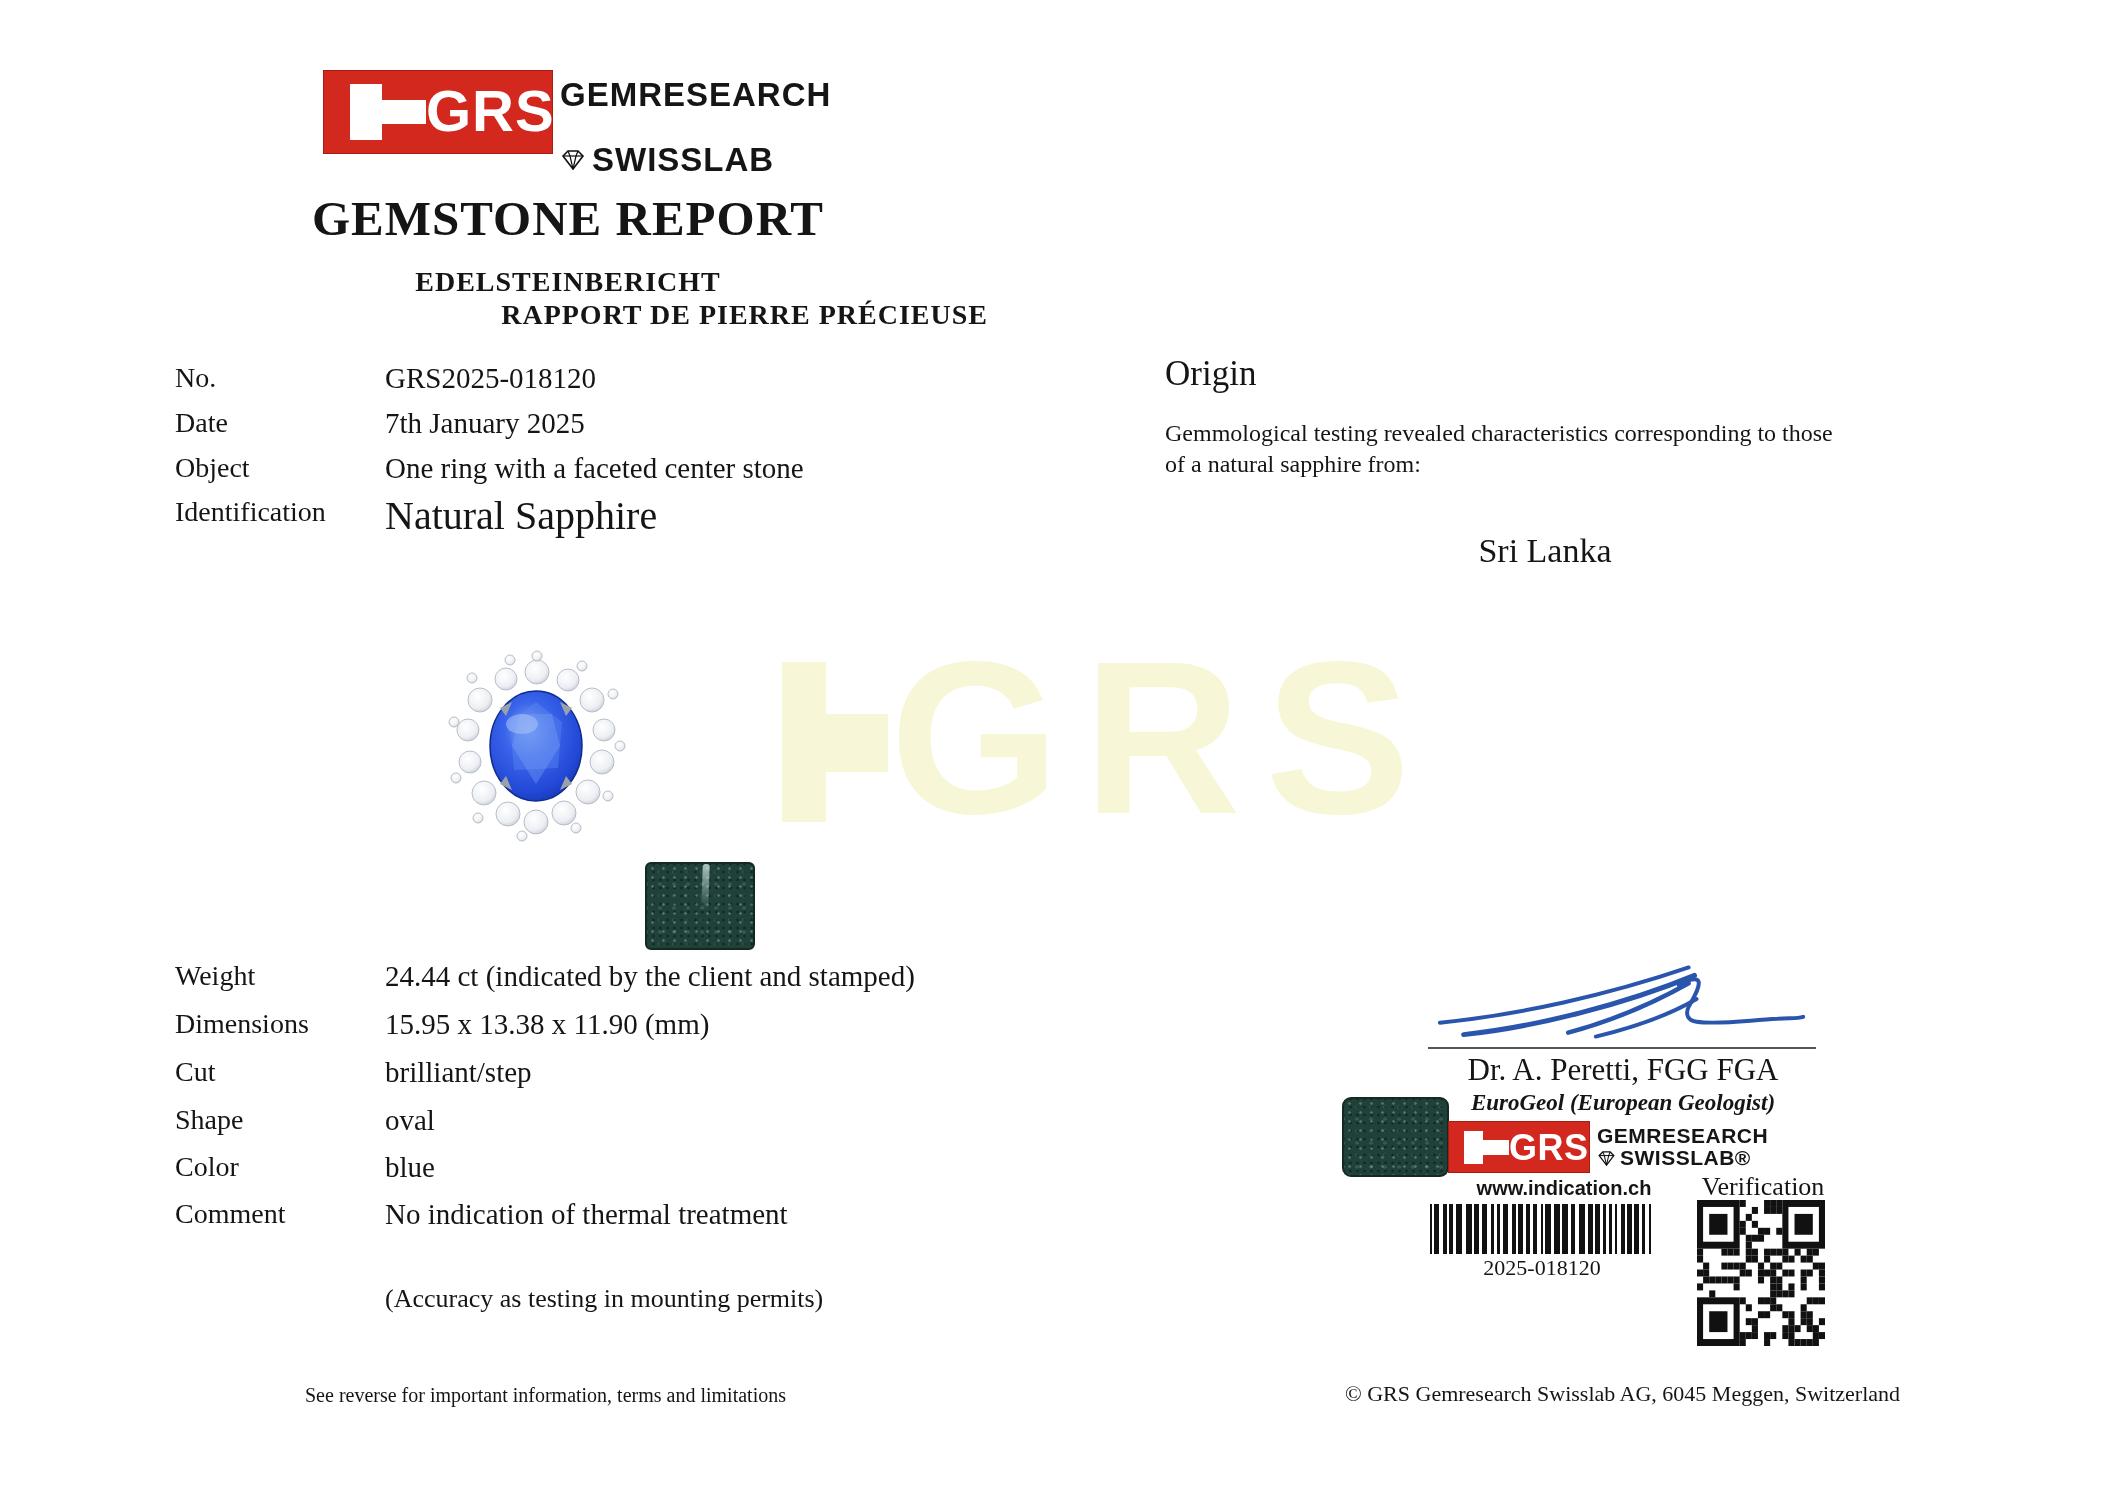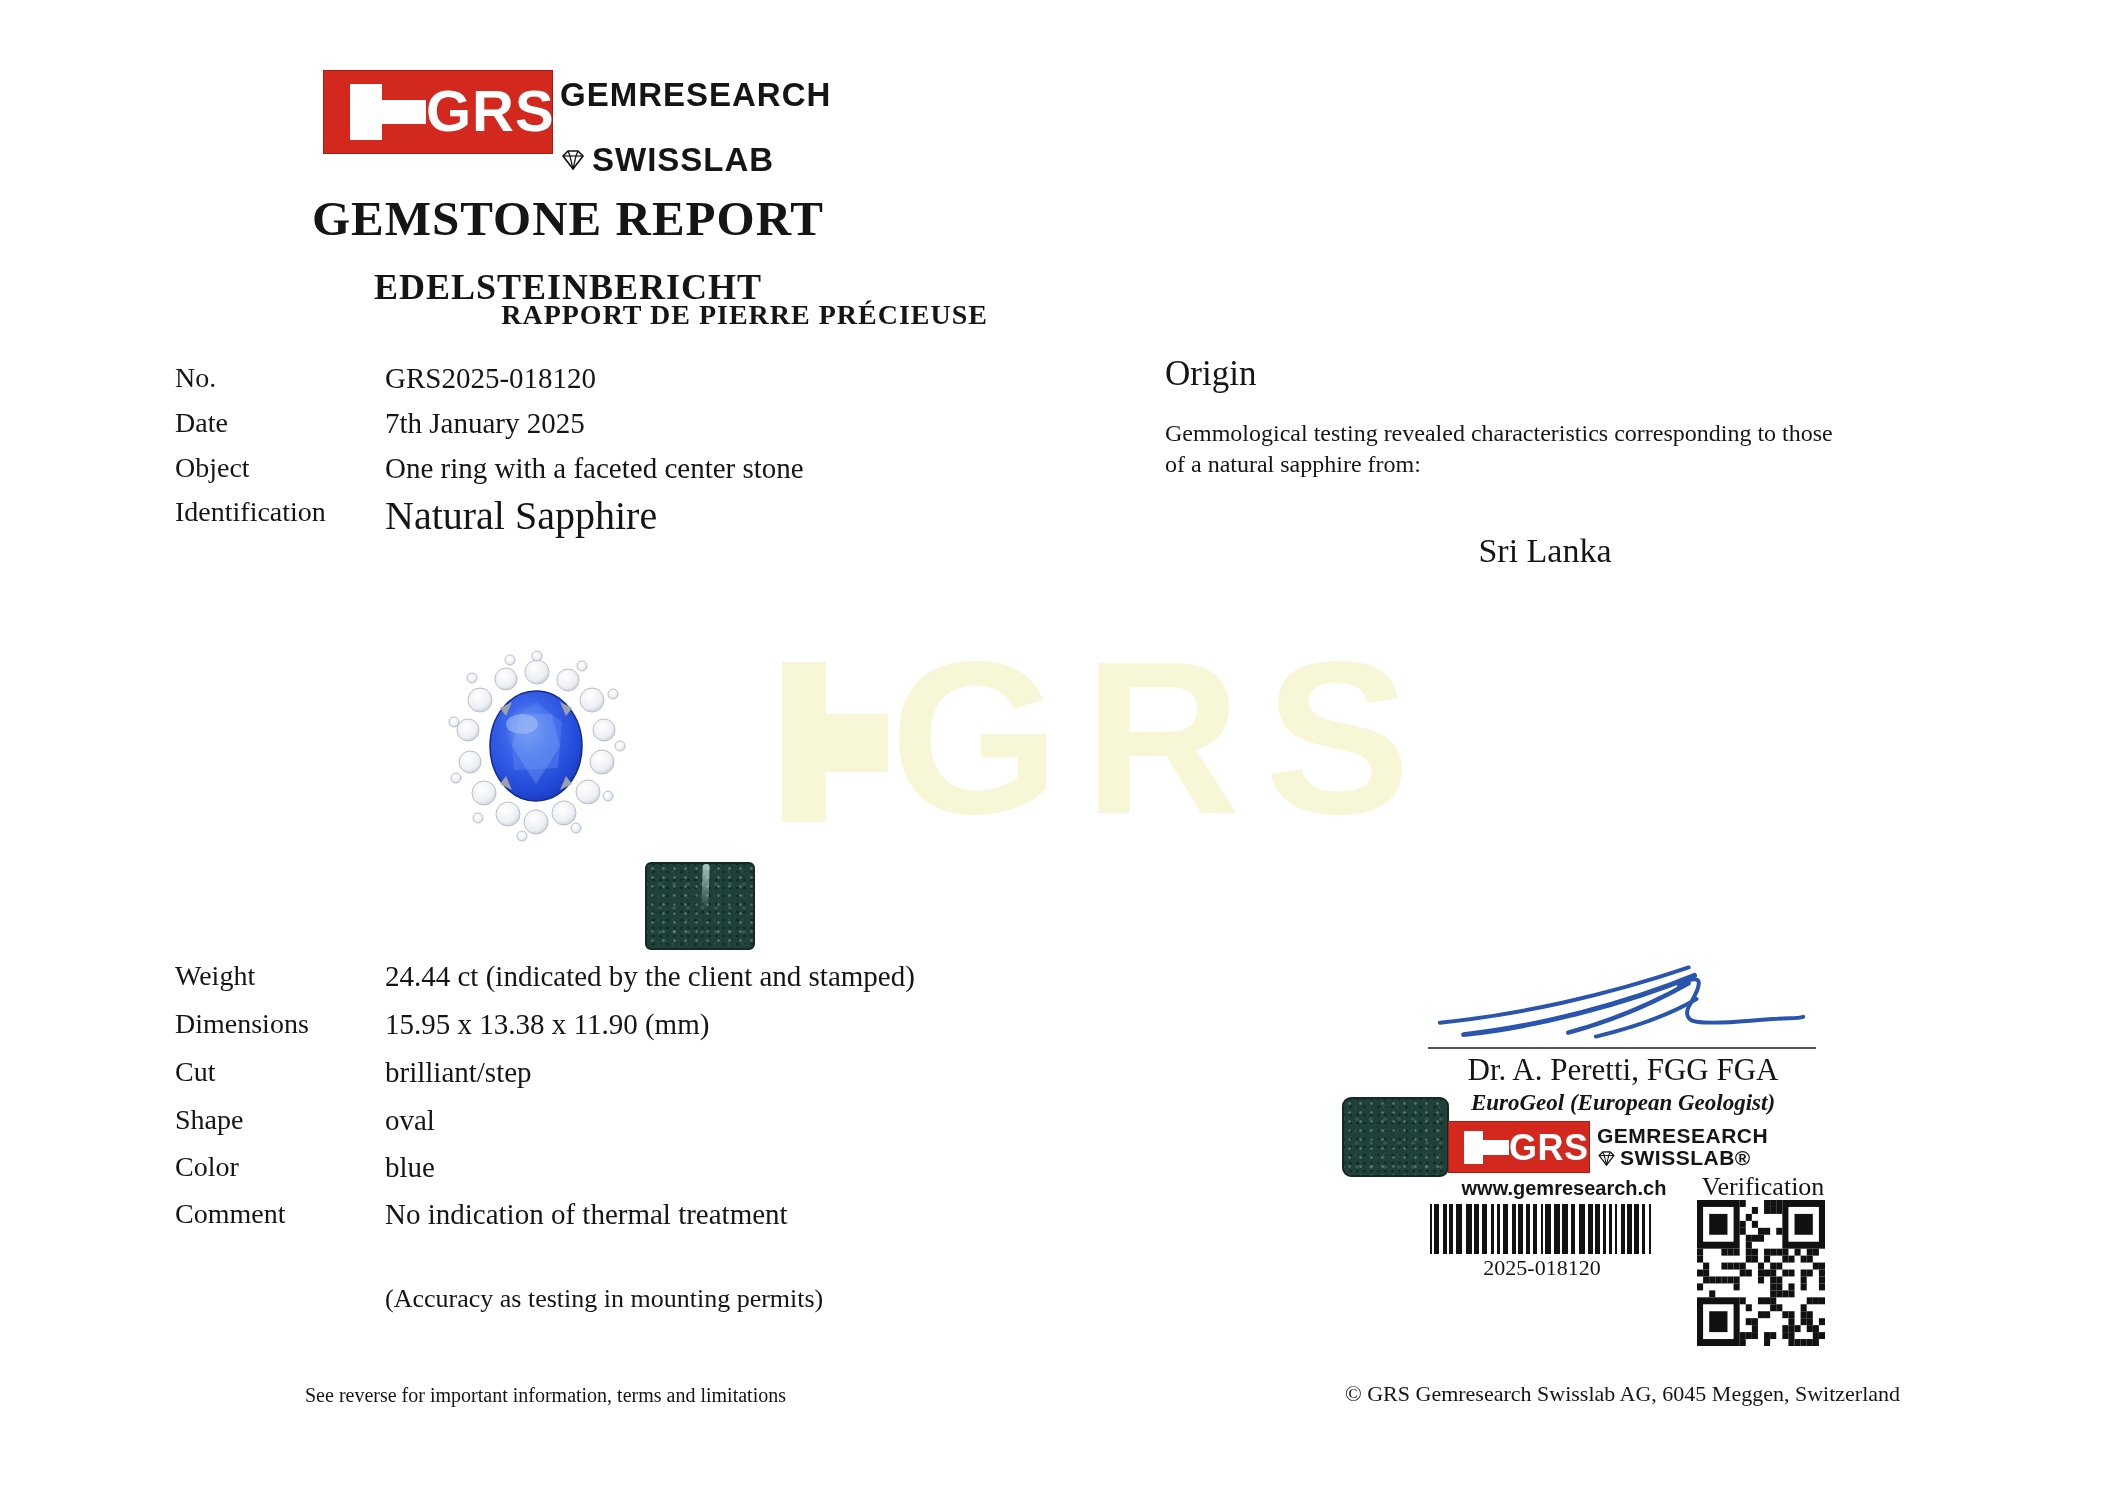--- a/index.html
+++ b/index.html
@@ -16,21 +16,21 @@
   .cross-v{position:absolute;background:#fff;}
   .cross-h{position:absolute;background:#fff;}
   #logo-box .cross-v{left:26px;top:13px;width:32px;height:56px;}
   #logo-box .cross-h{left:58px;top:29px;width:44px;height:24px;}
   #logo-box .grs-text{position:absolute;left:102px;top:8px;color:#fff;font-weight:bold;font-size:58px;letter-spacing:1px;line-height:64px;}
   #logo-name1{left:560px;top:76px;font-size:33px;font-weight:bold;letter-spacing:1px;}
   #logo-name2{left:560px;top:113px;font-size:33px;font-weight:bold;letter-spacing:1px;display:flex;align-items:center;gap:6px;margin-top:28px;}
 
   
   #title-main{left:148px;top:190px;width:840px;text-align:center;font-size:49px;font-weight:bold;letter-spacing:1px;}
-  #title-de{left:148px;top:266px;width:840px;text-align:center;font-size:36px;font-weight:bold;letter-spacing:1px;}
+  #title-de{left:148px;top:266px;width:840px;text-align:center;font-size:28px;font-weight:bold;letter-spacing:1px;}
   #title-fr{left:148px;top:299px;width:840px;text-align:right;font-size:28px;font-weight:bold;letter-spacing:1px;}
 
   
   .row{position:absolute;left:175px;width:1100px;height:40px;font-size:28px;}
   .row .lbl{position:absolute;left:0;top:0;}
   .row .val{position:absolute;left:210px;top:0;font-size:29px;}
   .row .val.big{font-size:40px;top:-4px;}
 
   
   #origin-h{left:1165px;top:354px;font-size:35px;}
@@ -252,21 +252,21 @@
   </div>
   <div class="abs sans" id="logo2-name1">GEMRESEARCH</div>
   <div class="abs sans" id="logo2-name2">
     <svg width="19" height="15" viewBox="0 0 26 20">
       <polygon points="3,6 8,1 18,1 23,6 13,19" fill="none" stroke="#111" stroke-width="1.8"></polygon>
       <polyline points="3,6 23,6" fill="none" stroke="#111" stroke-width="1.4"></polyline>
       <polyline points="8,1 10,6 13,19 16,6 18,1" fill="none" stroke="#111" stroke-width="1.4"></polyline>
     </svg>
     <span>SWISSLAB®</span>
   </div>
-  <div class="abs sans" id="site">www.gemresearch.ch</div>
+  <div class="abs sans" id="site">www.indication.ch</div>
   <div class="abs" id="verif">Verification</div>
 
   <svg class="abs" id="barcode" viewBox="0 0 228 50">
       <rect x="2" y="0" width="2" height="50" fill="#111"></rect>
       <rect x="6" y="0" width="5" height="50" fill="#111"></rect>
       <rect x="15" y="0" width="4" height="50" fill="#111"></rect>
       <rect x="21" y="0" width="4" height="50" fill="#111"></rect>
       <rect x="28" y="0" width="6" height="50" fill="#111"></rect>
       <rect x="38" y="0" width="6" height="50" fill="#111"></rect>
       <rect x="46" y="0" width="5" height="50" fill="#111"></rect>

